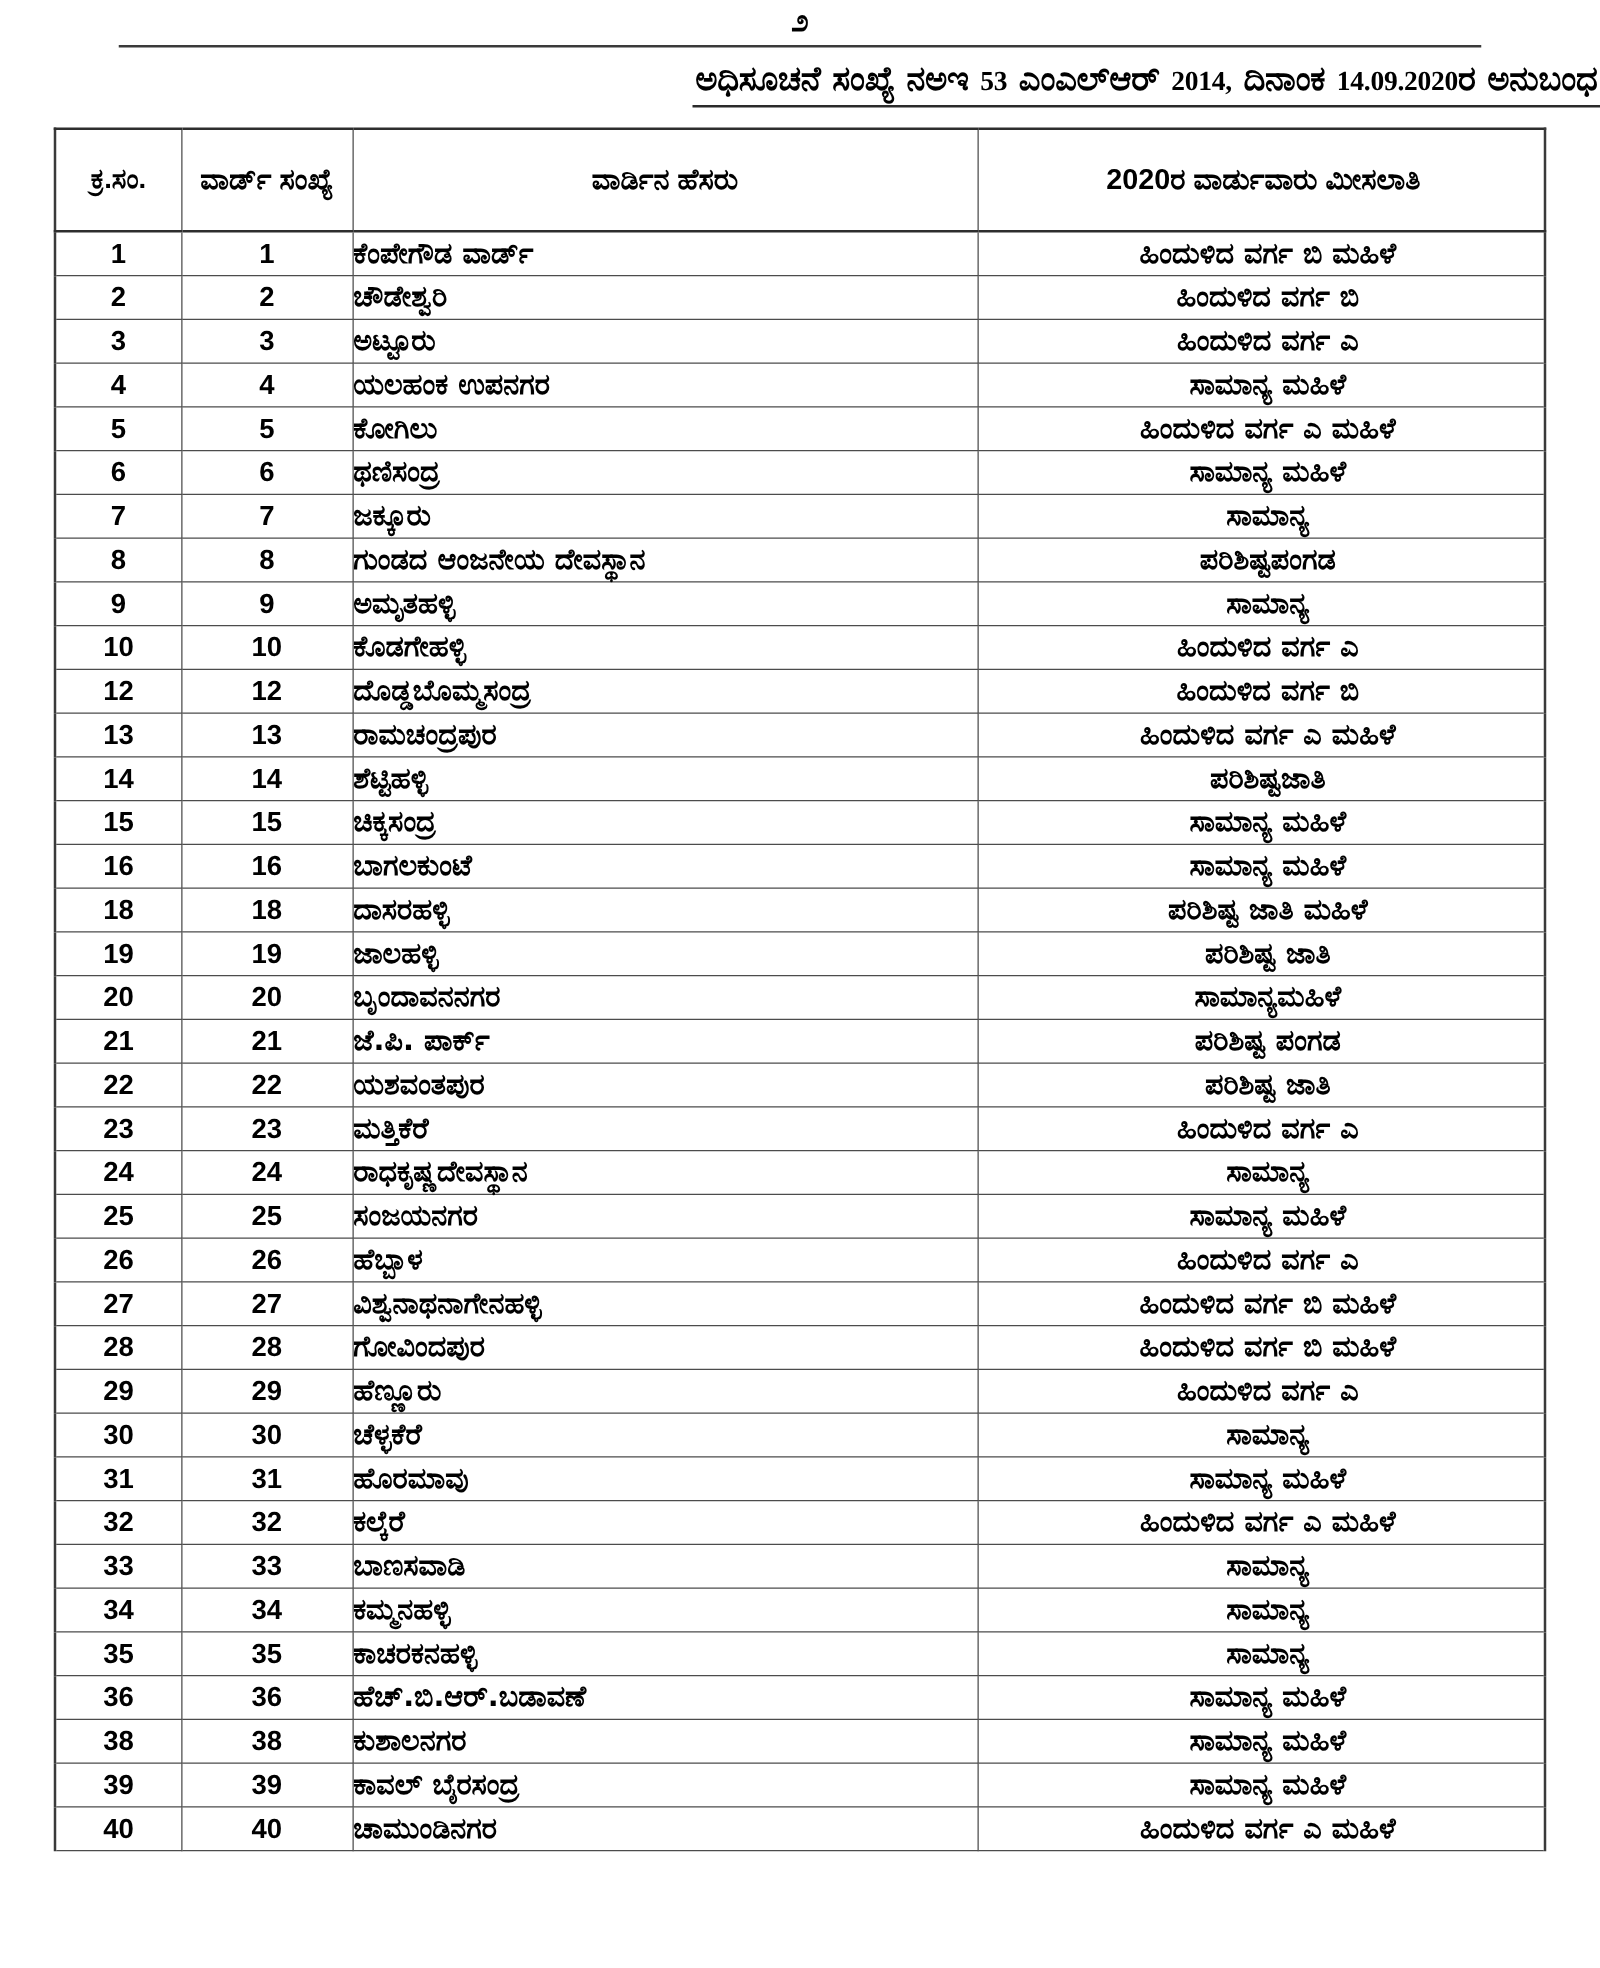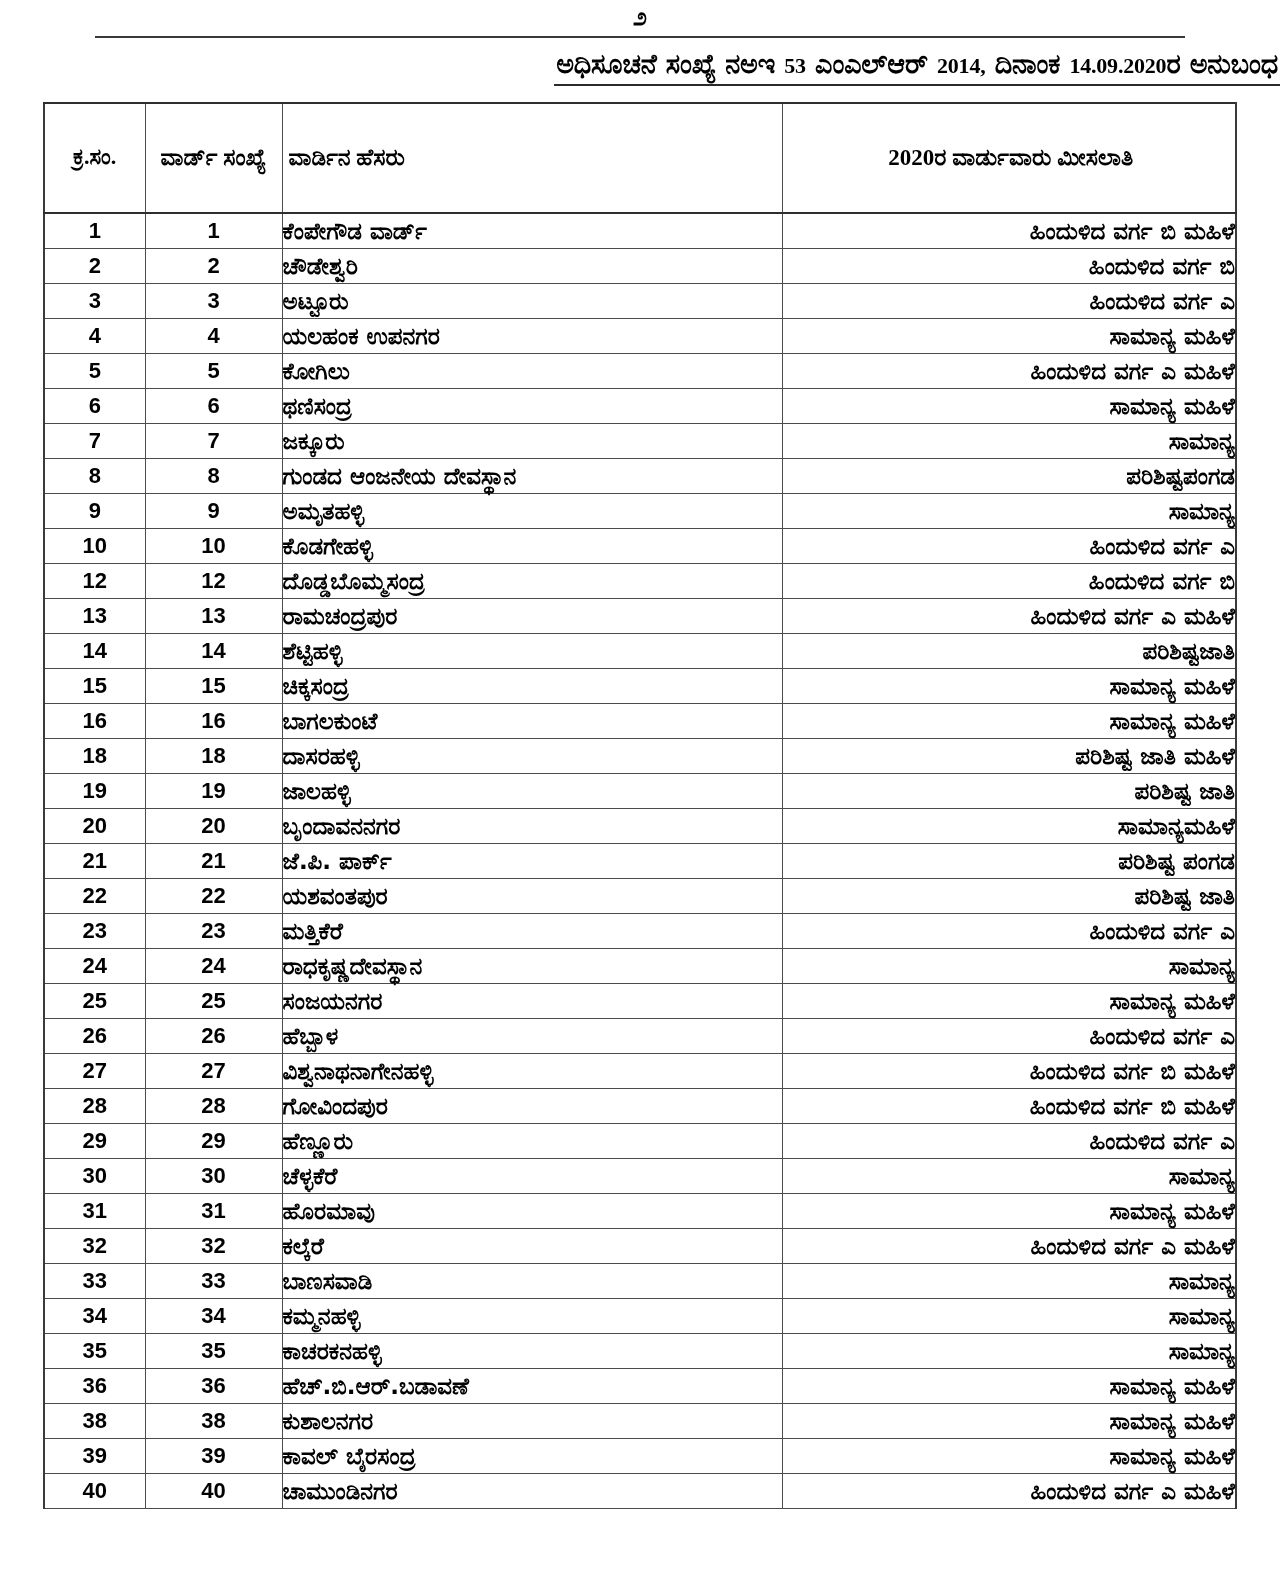--- a/index.html
+++ b/index.html
@@ -82,33 +82,33 @@
 
   table.ward-table th,
   table.ward-table td {
     border: 1px solid #4c4c4c;
     padding: 0;
     vertical-align: middle;
   }
   table.ward-table thead th {
     border-top: 2px solid #2e2e2e;
     border-bottom: 2px solid #2e2e2e;
-    font-family: Liberation Serif, serif;
+    font-family: Liberation Sans, sans-serif;
     font-weight: 700;
     font-size: 23px;
     line-height: 1.12;
     height: 72px;
-    padding: 18px 6px;
+    padding: 4px 6px;
   }
   table.ward-table thead th.h-sl,
   table.ward-table thead th.h-ward {
     text-align: center;
   }
   table.ward-table thead th.h-name {
-    text-align: left;
+    text-align: center;
   }
   table.ward-table thead th.h-res {
     text-align: center;
     padding-left: 10px;
     margin-left: 40px;
   }
   table.ward-table thead th.h-sl {
     font-size: 22px;
   }
 
@@ -123,21 +123,21 @@
   table.ward-table tbody td.wardno {
     text-align: center;
     font-family: "Liberation Sans", "DejaVu Sans", sans-serif;
     font-weight: 700;
     font-size: 22px;
   }
   table.ward-table tbody td.name {
     text-align: left;
   }
   table.ward-table tbody td.res {
-    text-align: right;
+    text-align: center;
     padding-left: 11px;
   }
   table.ward-table tbody tr:last-child td {
     border-bottom: 1px solid #4c4c4c;
   }
 
   
   table.ward-table thead th:first-child,
   table.ward-table tbody td:first-child { border-left: 2px solid #3a3a3a; }
   table.ward-table thead th:last-child,

